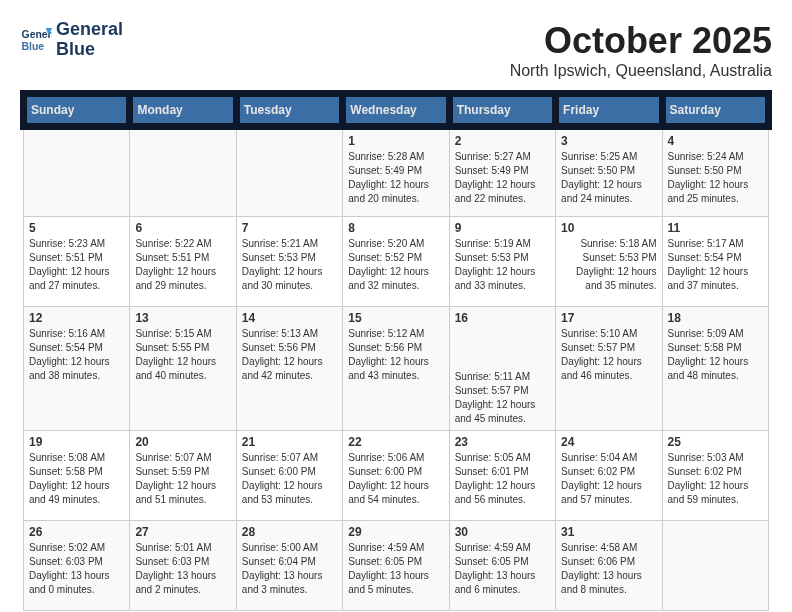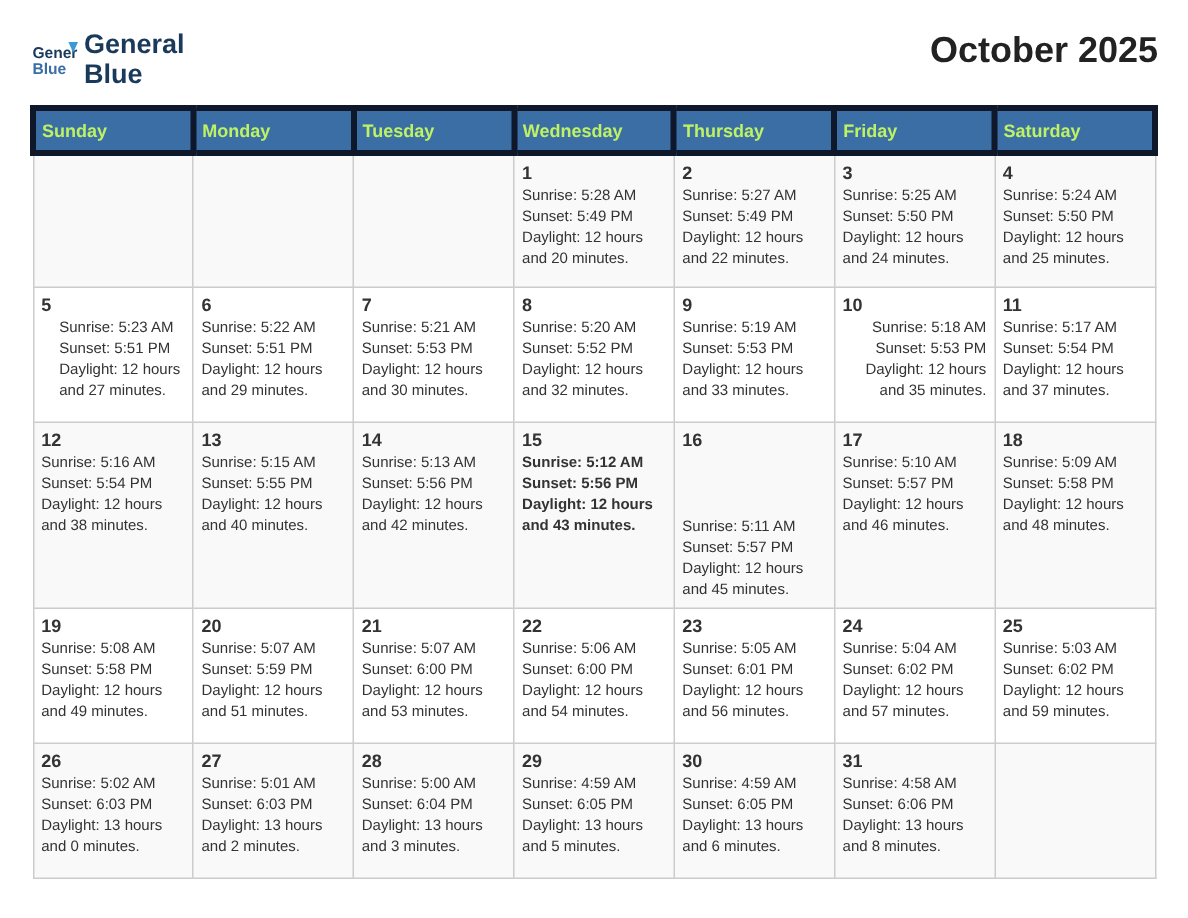--- a/index.html
+++ b/index.html
@@ -28,42 +28,42 @@
     }
     .logo-icon {
       width: 32px;
       height: 32px;
       margin-right: 4px;
     }
     .title-block {
       text-align: right;
     }
     .month-title {
-      font-size: 24px;
+      font-size: 36px;
       font-weight: bold;
       color: #222;
     }
     .location-title {
       font-size: 16px;
       color: #333;
       font-weight: normal;
     }
     table {
       width: 100%;
       border-collapse: collapse;
       table-layout: fixed;
     }
     thead tr th {
       background-color: #3a6ea5;
-      color: #bef264;
+      color: #e5e5e5;
       font-size: 12px;
       font-weight: bold;
       padding: 6px 4px;
       text-align: left;
-      border: 4px solid #0f172a;
+      border: 7px solid #0f172a;
     }
     tbody tr td {
       vertical-align: top;
       border: 1px solid #ccc;
       padding: 4px 5px;
       font-size: 10px;
       color: #333;
       height: 90px;
       background: #fff;
     }
@@ -93,20 +93,21 @@
       <text x="2" y="32" font-size="13" font-weight="bold" fill="#3a6ea5" font-family="Arial">Blue</text>
       <polygon points="32,5 40,5 36,14" fill="#3a9ad9"></polygon>
     </svg>
     <div class="logo-text">
       <div>General</div>
       <div>Blue</div>
     </div>
   </div>
   <div class="title-block">
     <div class="month-title">October 2025</div>
+    <div class="location-title">North Ipswich, Queensland, Australia</div>
   </div>
 </div>
 
 <table>
   <thead>
     <tr>
     <th>Sunday</th>
         <th>Monday</th>
         <th>Tuesday</th>
         <th>Wednesday</th>
@@ -145,21 +146,21 @@
           <span class="day-number">4</span>
           <div class="day-info" style="white-space: pre-line;">Sunrise: 5:24 AM
 Sunset: 5:50 PM
 Daylight: 12 hours
 and 25 minutes.</div>
         </td>
       </tr>
       <tr>
         <td>
           <span class="day-number">5</span>
-          <div class="day-info" style="white-space: pre-line; margin-left: 12px;">Sunrise: 5:23 AM
+          <div class="day-info" style="white-space: pre-line;">Sunrise: 5:23 AM
 Sunset: 5:51 PM
 Daylight: 12 hours
 and 27 minutes.</div>
         </td>
         <td>
           <span class="day-number">6</span>
           <div class="day-info" style="white-space: pre-line;">Sunrise: 5:22 AM
 Sunset: 5:51 PM
 Daylight: 12 hours
 and 29 minutes.</div>
@@ -217,21 +218,21 @@
         </td>
         <td>
           <span class="day-number">14</span>
           <div class="day-info" style="white-space: pre-line;">Sunrise: 5:13 AM
 Sunset: 5:56 PM
 Daylight: 12 hours
 and 42 minutes.</div>
         </td>
         <td>
           <span class="day-number">15</span>
-          <div class="day-info" style="white-space: pre-line; font-weight: bold;">Sunrise: 5:12 AM
+          <div class="day-info" style="white-space: pre-line;">Sunrise: 5:12 AM
 Sunset: 5:56 PM
 Daylight: 12 hours
 and 43 minutes.</div>
         </td>
         <td>
           <span class="day-number">16</span>
           <div class="day-info" style="white-space: pre-line; margin-top: 45px;">Sunrise: 5:11 AM
 Sunset: 5:57 PM
 Daylight: 12 hours
 and 45 minutes.</div>

